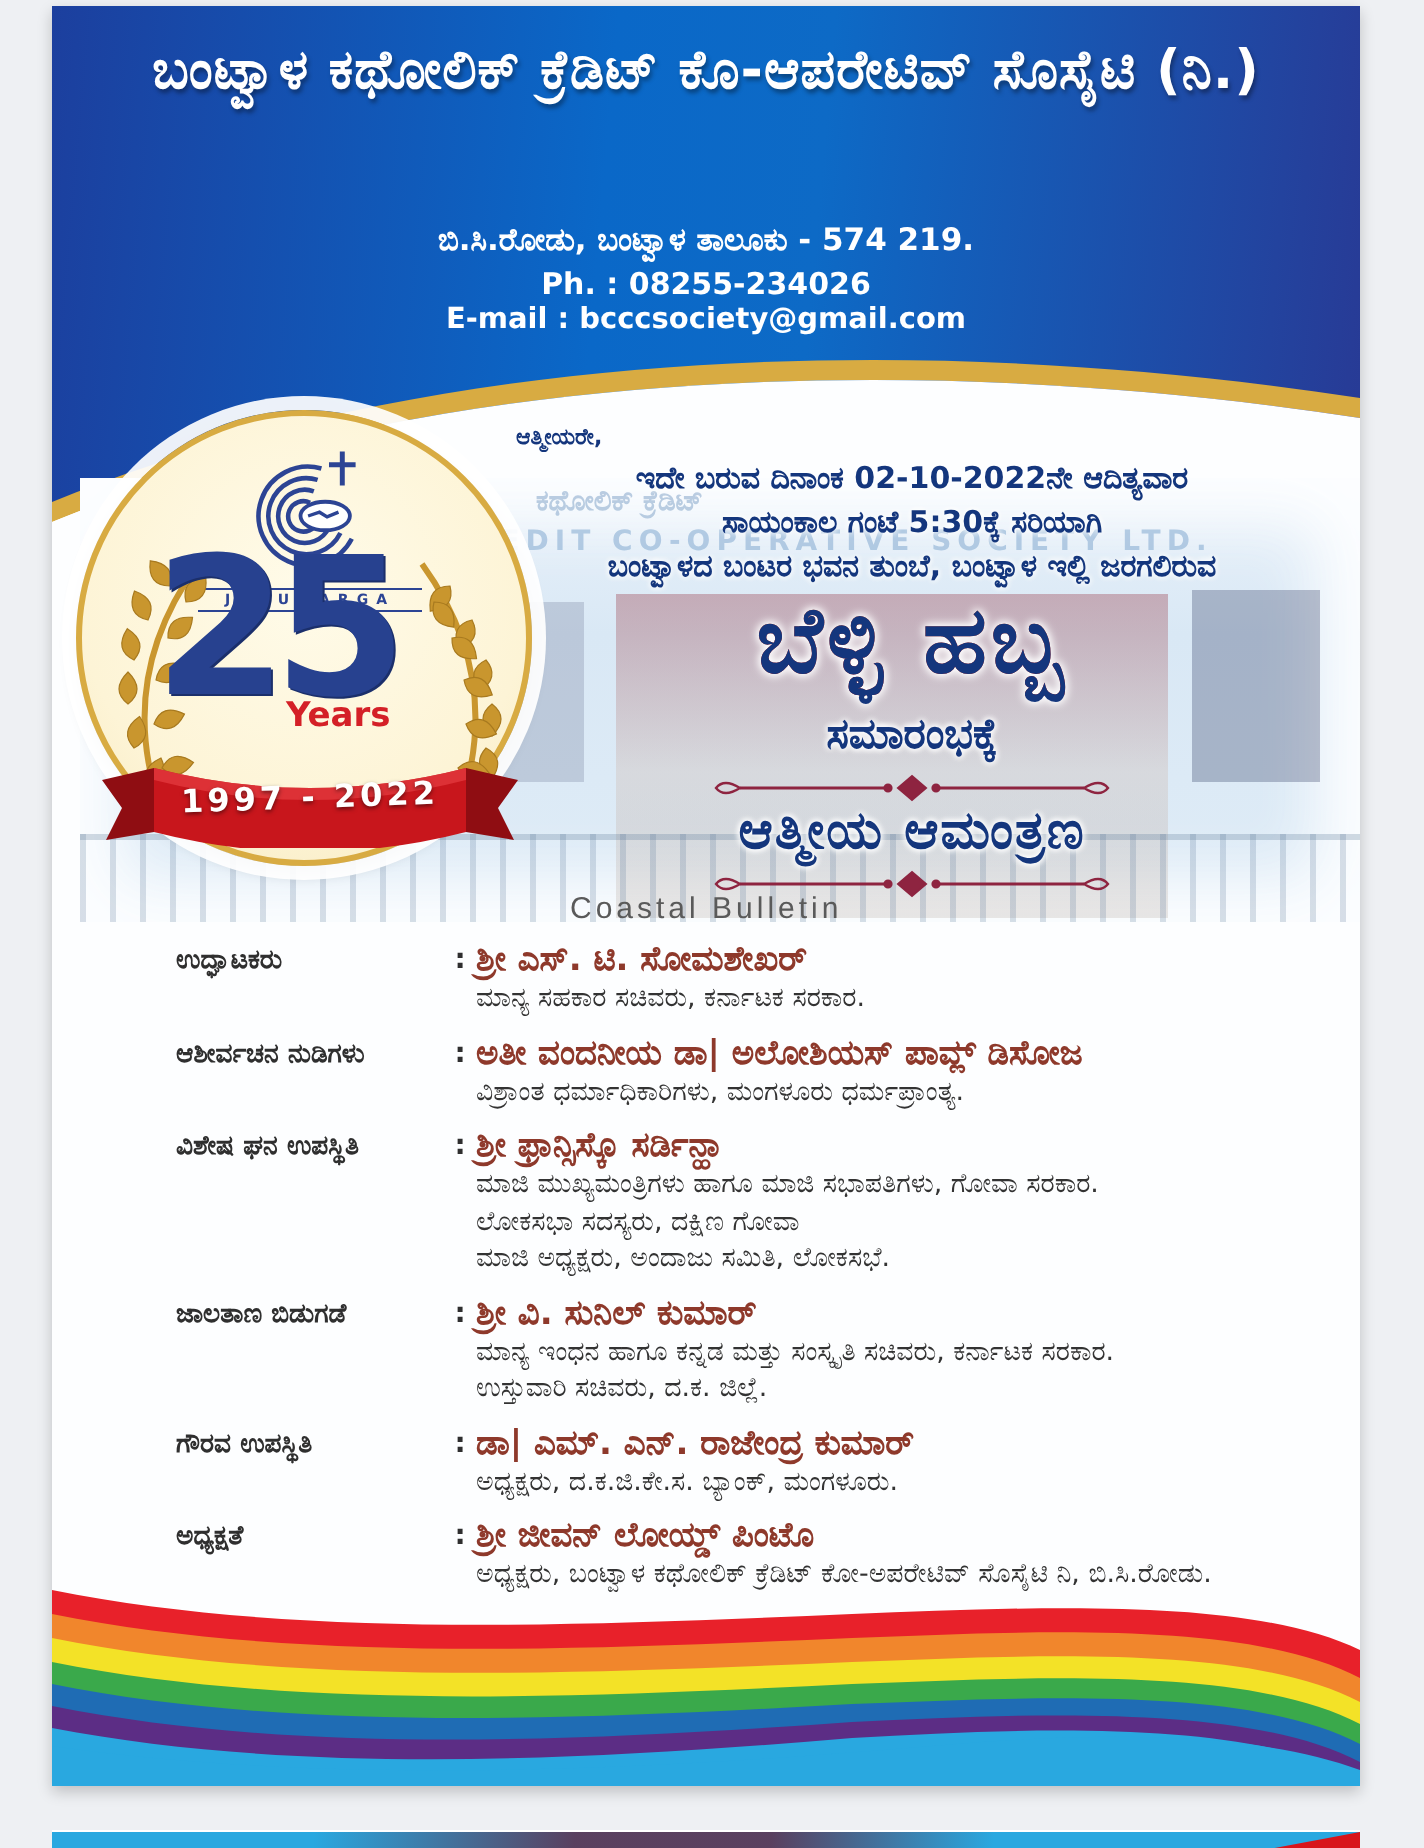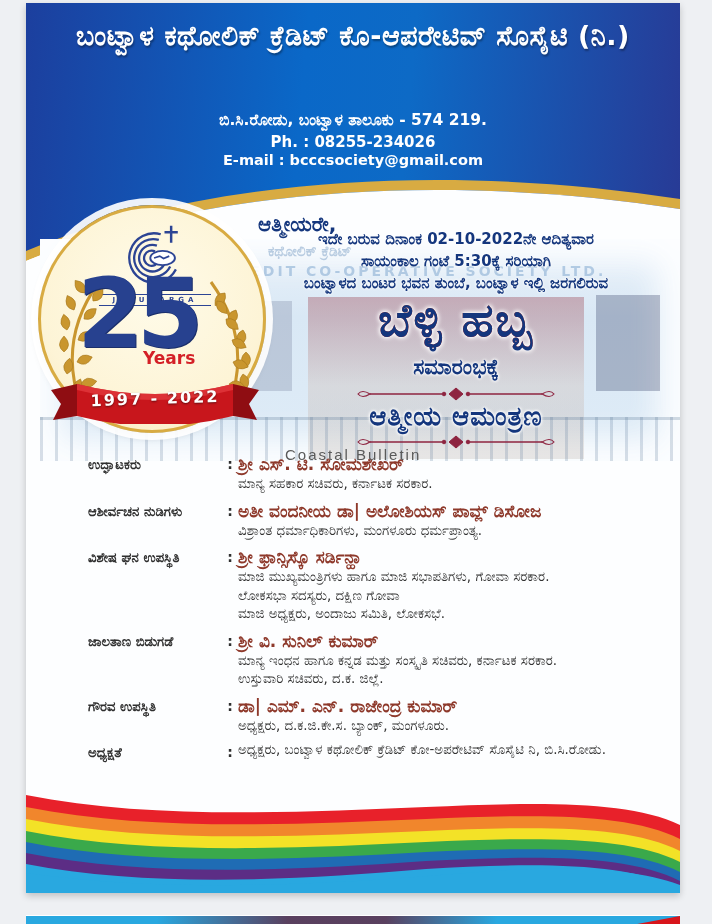--- a/index.html
+++ b/index.html
@@ -54,39 +54,39 @@
            color:#27418f; letter-spacing:-7px; line-height:1; text-shadow:1px 1px 0 #1b2f6b; }
   .years-label { position:absolute; left:102px; top:140px; font-size:17px; font-weight:800; color:#d42027; }
   .ribbon { position:absolute; left:4px; top:166px; width:220px; height:50px; }
   .ribbon-text { position:absolute; left:0; top:15px; width:100%; text-align:center;
                  color:#fff; font-size:16px; font-weight:800; letter-spacing:2px;
                  text-shadow:0 1px 2px rgba(0,0,0,.5); transform:rotate(-2deg); }
 
   
   .invite { position:absolute; left:210px; top:0; width:440px; z-index:5; }
   .invite .c { position:absolute; left:0; width:100%; text-align:center; color:#14367d; font-weight:700; }
-  .salutation { position:absolute; left:232px; top:209px; font-size:20px; font-weight:700; color:#14367d; z-index:5; }
+  .salutation { position:absolute; left:232px; top:209px; font-size:11px; font-weight:700; color:#14367d; z-index:5; }
   .inv-line1 { top:227px; font-size:15px; text-shadow:0 0 3px #fff,0 0 3px #fff; }
   .inv-line2 { top:249px; font-size:15px; text-shadow:0 0 3px #fff,0 0 3px #fff; }
   .inv-line3 { top:271px; font-size:15px; text-shadow:0 0 3px #fff,0 0 3px #fff; }
   .event-title { top:290px; font-size:46px; font-weight:800; letter-spacing:2px;
                  background:linear-gradient(180deg,#ef6c1f 5%,#d3250e 55%,#a80b08 100%);
                  -webkit-background-clip:text; background-clip:text; color:transparent;
                  filter:drop-shadow(0 0 2px #fff) drop-shadow(0 0 2px rgba(255,255,255,.9)); }
   .event-sub { top:352px; font-size:21px; color:#2746a8;
                text-shadow:0 0 3px #fff,0 0 3px #fff,0 0 4px #fff; }
   .flourish { position:absolute; left:120px; width:200px; height:14px; }
   .flourish-1 { top:384px; } .flourish-2 { top:432px; }
   .invite-heading { top:398px; font-size:26px; color:#2746a8; letter-spacing:1px;
                     text-shadow:0 0 3px #fff,0 0 3px #fff,0 0 4px #fff; }
   .watermark { position:absolute; left:259px; top:443px; z-index:7;
                font-family:Liberation Sans, sans-serif; font-size:15px; color:#5a5a5a; letter-spacing:2px; }
 
   
-  .dlist { position:absolute; left:62px; top:450px; width:578px; z-index:4; }
+  .dlist { position:absolute; left:62px; top:466px; width:578px; z-index:4; }
   .drow { display:flex; align-items:flex-start; margin-bottom:6px; }
   .drole { width:134px; flex:none; font-size:13.2px; font-weight:700; color:#2f2f2f; padding-top:4px; }
   .dcolon { width:16px; flex:none; text-align:center; font-size:14px; font-weight:700; color:#2f2f2f; padding-top:3px; }
   .dval { flex:1; }
   .dname { font-size:17px; font-weight:800; color:#8e392b; line-height:22px; }
   .ddet { font-size:13.4px; color:#333; line-height:18.5px; }
 
   
   .rainbow { position:absolute; left:0; top:778px; width:654px; height:112px; display:block; }
 
@@ -261,20 +261,21 @@
         <div class="dval">
           <div class="dname">ಡಾ| ಎಮ್. ಎನ್. ರಾಜೇಂದ್ರ ಕುಮಾರ್</div>
           <div class="ddet">ಅಧ್ಯಕ್ಷರು, ದ.ಕ.ಜಿ.ಕೇ.ಸ. ಬ್ಯಾಂಕ್, ಮಂಗಳೂರು.</div>
         </div>
       </div>
 
       <div class="drow">
         <div class="drole">ಅಧ್ಯಕ್ಷತೆ</div>
         <div class="dcolon">:</div>
         <div class="dval">
+          <div class="dname">ಶ್ರೀ ಜೀವನ್ ಲೋಯ್ಡ್ ಪಿಂಟೊ</div>
           <div class="ddet">ಅಧ್ಯಕ್ಷರು, ಬಂಟ್ವಾಳ ಕಥೋಲಿಕ್ ಕ್ರೆಡಿಟ್ ಕೋ-ಅಪರೇಟಿವ್ ಸೊಸೈಟಿ ನಿ, ಬಿ.ಸಿ.ರೋಡು.</div>
         </div>
       </div>
 
     </div>
 
     <svg class="rainbow" viewBox="0 0 654 112" preserveAspectRatio="none">
       <path d="M0,14 C120,38 260,32 400,26 C500,22 600,18 654,44 L654,112 L0,112 Z" fill="#e8212a"></path>
       <path d="M0,26 C120,50 260,44 400,38 C500,34 600,30 654,58 L654,112 L0,112 Z" fill="#f1862c"></path>
       <path d="M0,38 C120,62 260,56 400,50 C500,46 600,42 654,70 L654,112 L0,112 Z" fill="#f3e227"></path>

